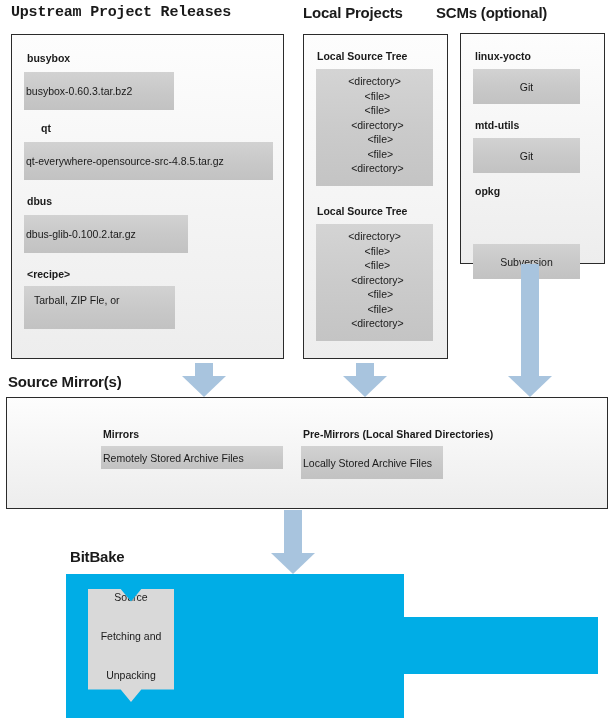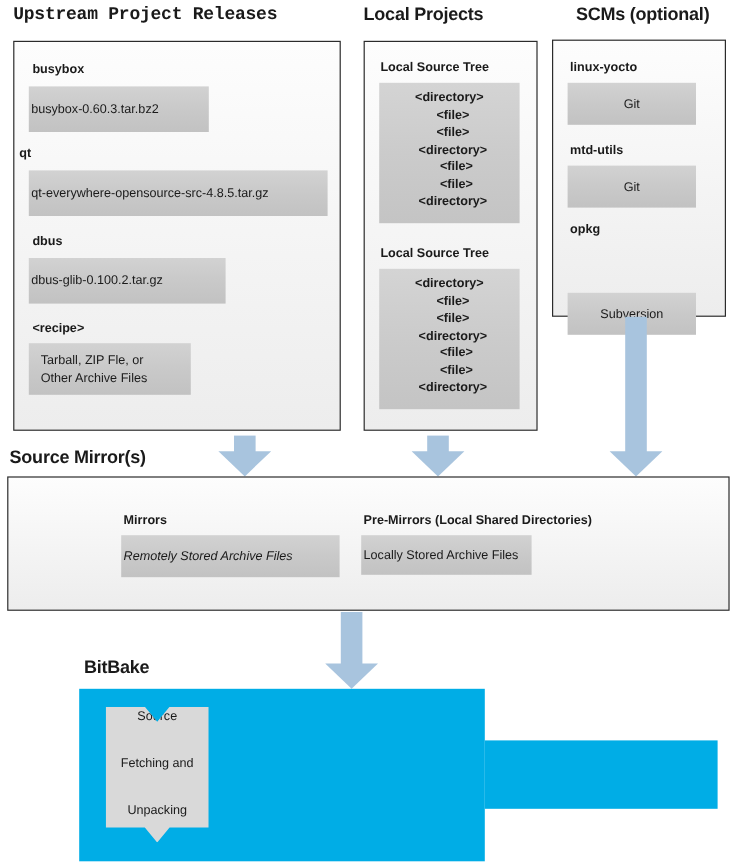--- a/index.html
+++ b/index.html
@@ -59,21 +59,20 @@
 
   
   .treebox {
     position: absolute;
     background: linear-gradient(to bottom, #d4d4d4 0%, #cbcbcb 50%, #c4c4c4 100%);
     font-size: 10.5px;
     color: #1a1a1a;
     text-align: center;
     padding: 5px 0 6px 0;
     line-height: 14.5px;
-    font-weight: bold;
   }
   .treebox div { white-space: pre; }
 
   
   .arrow {
     position: absolute;
     background: #a8c4de;
   }
   .arrow .shaft {
     position: absolute;
@@ -117,30 +116,29 @@
 </head>
 <body>
 
 <div class="section-title" style="left:11px; top:4px;font-family:Liberation Mono, monospace;">Upstream Project Releases</div>
 
 <div class="panel" style="left:11px; top:34px; width:273px; height:325px;"></div>
 
 <div class="group-label" style="left:27px; top:52px;">busybox</div>
 <div class="gbox" style="left:24px; top:72px; width:150px; height:38px;">busybox-0.60.3.tar.bz2</div>
 
-<div class="group-label" style="left:16px; top:122px;">qt</div>
+<div class="group-label" style="left:41px; top:122px;">qt</div>
 <div class="gbox" style="left:24px; top:142px; width:249px; height:38px;">qt-everywhere-opensource-src-4.8.5.tar.gz</div>
 
 <div class="group-label" style="left:27px; top:195px;">dbus</div>
 <div class="gbox" style="left:24px; top:215px; width:164px; height:38px;">dbus-glib-0.100.2.tar.gz</div>
 
 <div class="group-label" style="left:27px; top:268px;">&lt;recipe&gt;</div>
-<div class="gbox multi" style="left:24px; top:286px; width:135px; height:43px;">
+<div class="gbox multi" style="left:24px; top:286px; width:151px; height:43px;">
   <div>Tarball, ZIP Fle, or</div>
-  <div>Other Archive Files</div>
 </div>
 
 <div class="section-title" style="left:303px; top:4px;">Local Projects</div>
 
 <div class="panel" style="left:303px; top:34px; width:145px; height:325px;"></div>
 
 <div class="group-label" style="left:317px; top:50px;">Local Source Tree</div>
 <div class="treebox" style="left:316px; top:69px; width:117px; height:117px;">
   <div>&lt;directory&gt;</div>
   <div>  &lt;file&gt;</div>
@@ -155,21 +153,21 @@
 <div class="treebox" style="left:316px; top:224px; width:117px; height:117px;">
   <div>&lt;directory&gt;</div>
   <div>  &lt;file&gt;</div>
   <div>  &lt;file&gt;</div>
   <div>  &lt;directory&gt;</div>
   <div>    &lt;file&gt;</div>
   <div>    &lt;file&gt;</div>
   <div>  &lt;directory&gt;</div>
 </div>
 
-<div class="section-title" style="left:480px; top:4px;">SCMs (optional)</div>
+<div class="section-title" style="left:436px; top:4px;">SCMs (optional)</div>
 
 <div class="panel" style="left:460px; top:33px; width:145px; height:231px;"></div>
 
 <div class="group-label" style="left:475px; top:50px;">linux-yocto</div>
 <div class="gbox center" style="left:473px; top:69px; width:107px; height:35px;">Git</div>
 
 <div class="group-label" style="left:475px; top:119px;">mtd-utils</div>
 <div class="gbox center" style="left:473px; top:138px; width:107px; height:35px;">Git</div>
 
 <div class="group-label" style="left:475px; top:185px;">opkg</div>
@@ -188,21 +186,21 @@
 <div class="arrow" style="left:508px; top:264px; width:44px; height:133px;">
   <div class="shaft" style="width:18px; height:113px;"></div>
   <div class="head"></div>
 </div>
 
 <div class="section-title" style="left:8px; top:373px;">Source Mirror(s)</div>
 
 <div class="panel" style="left:6px; top:397px; width:602px; height:112px;"></div>
 
 <div class="group-label" style="left:103px; top:428px;">Mirrors</div>
-<div class="gbox" style="left:101px; top:446px; width:182px; height:35px;font-style:italic;">Remotely Stored Archive Files</div>
+<div class="gbox" style="left:101px; top:446px; width:182px; height:23px;">Remotely Stored Archive Files</div>
 
 <div class="group-label" style="left:303px; top:428px;">Pre-Mirrors (Local Shared Directories)</div>
 <div class="gbox" style="left:301px; top:446px; width:142px; height:33px;">Locally Stored Archive Files</div>
 
 <div class="arrow" style="left:271px; top:510px; width:44px; height:64px;">
   <div class="shaft" style="width:18px; height:44px;"></div>
   <div class="head"></div>
 </div>
 
 <div class="section-title" style="left:70px; top:548px;">BitBake</div>

